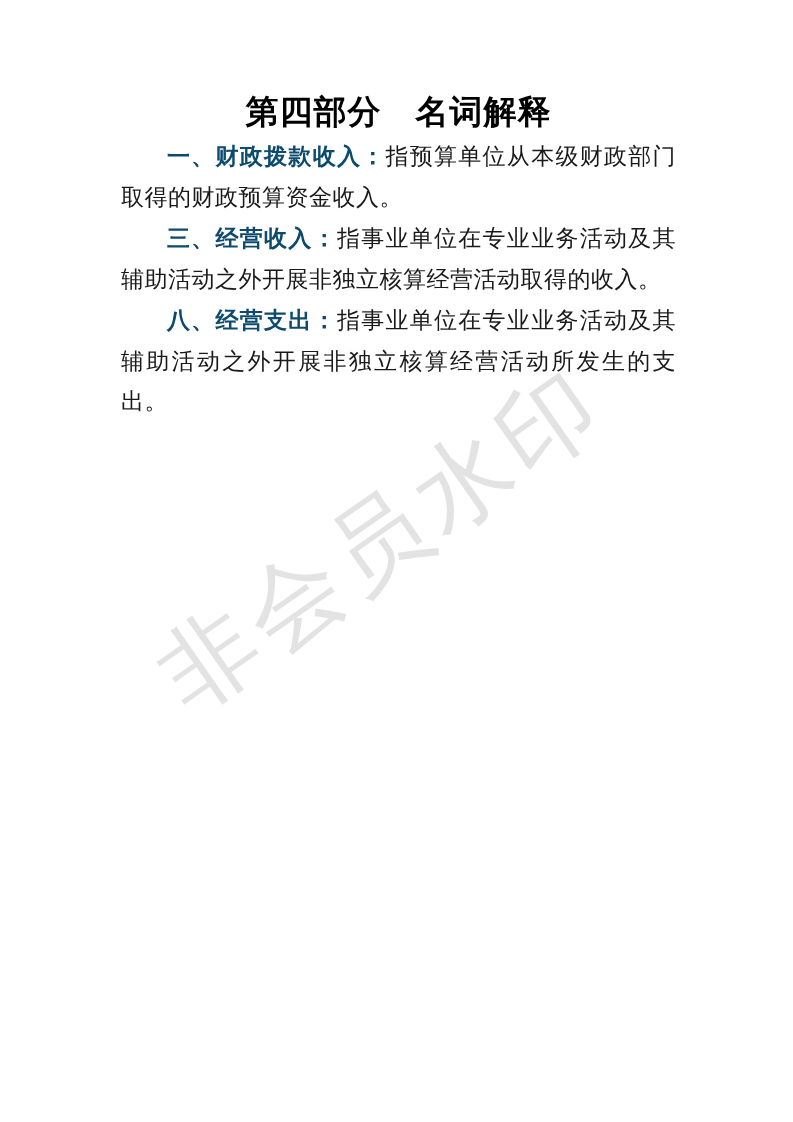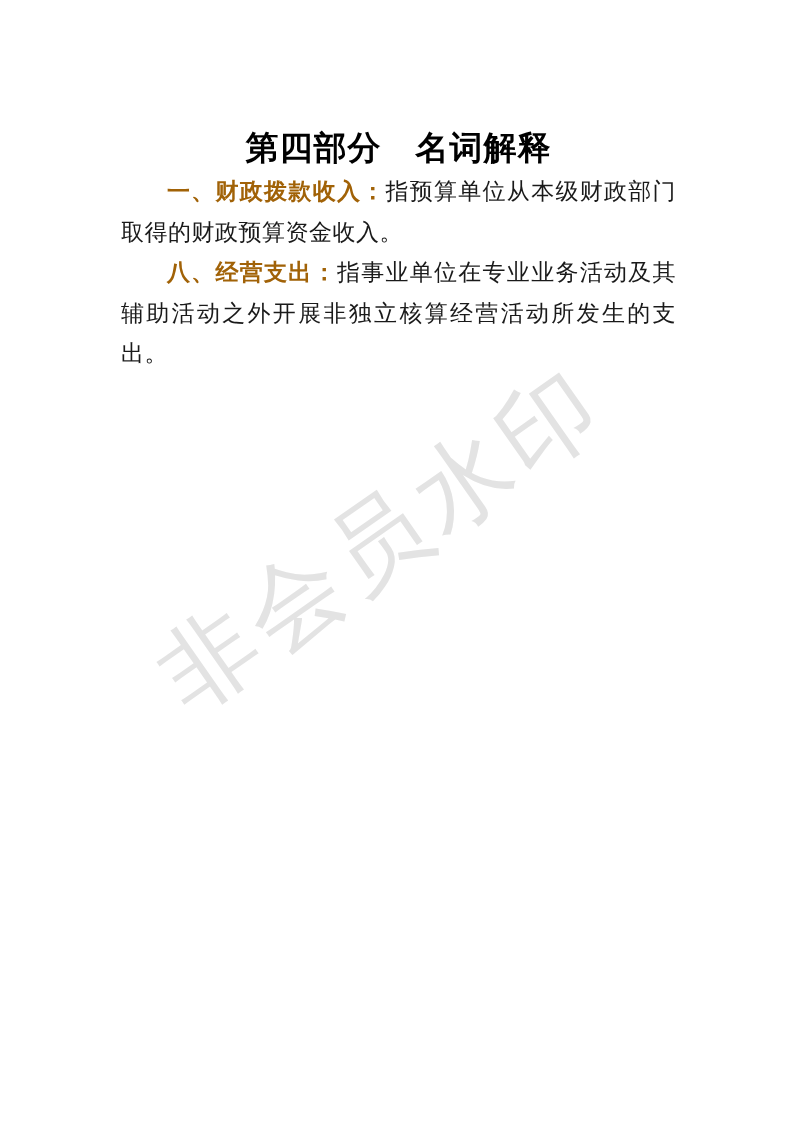--- a/index.html
+++ b/index.html
@@ -27,21 +27,20 @@
     color: #e3e3e3;
     white-space: nowrap;
     z-index: 0;
     pointer-events: none;
     user-select: none;
   }
   .content {
     position: relative;
     z-index: 1;
     padding: 88px 117px 0 121px;
-    margin-top: 36px;
   }
   .title {
     margin: 0;
     text-align: center;
     font-family: "Liberation Sans", "DejaVu Sans", sans-serif;
     font-weight: 700;
     font-size: 33px;
     line-height: 48px;
     letter-spacing: 1px;
     color: #000000;
@@ -49,30 +48,31 @@
   .para {
     margin: 0;
     font-size: 23px;
     line-height: 40.5px;
     text-align: justify;
     text-indent: 2em;
     color: #1a1a1a;
     letter-spacing: 0.5px;
   }
   .lead {
-    font-family: Liberation Serif, serif;
+    font-family: Liberation Sans, sans-serif;
     font-weight: 700;
-    color: #a16207;
+    color: #0c4a6e;
   }
 </style>
 </head>
 <body>
 
 <div class="page">
   <div class="watermark">非会员水印</div>
   <div class="content">
     <h1 class="title">第四部分　名词解释</h1>
     <div>
         <p class="para"><strong class="lead">一、财政拨款收入：</strong><span>指预算单位从本级财政部门取得的财政预算资金收入。</span></p>
+        <p class="para"><strong class="lead">三、经营收入：</strong><span>指事业单位在专业业务活动及其辅助活动之外开展非独立核算经营活动取得的收入。</span></p>
         <p class="para"><strong class="lead">八、经营支出：</strong><span>指事业单位在专业业务活动及其辅助活动之外开展非独立核算经营活动所发生的支出。</span></p>
       </div>
   </div>
 </div>
 
 </body></html>

